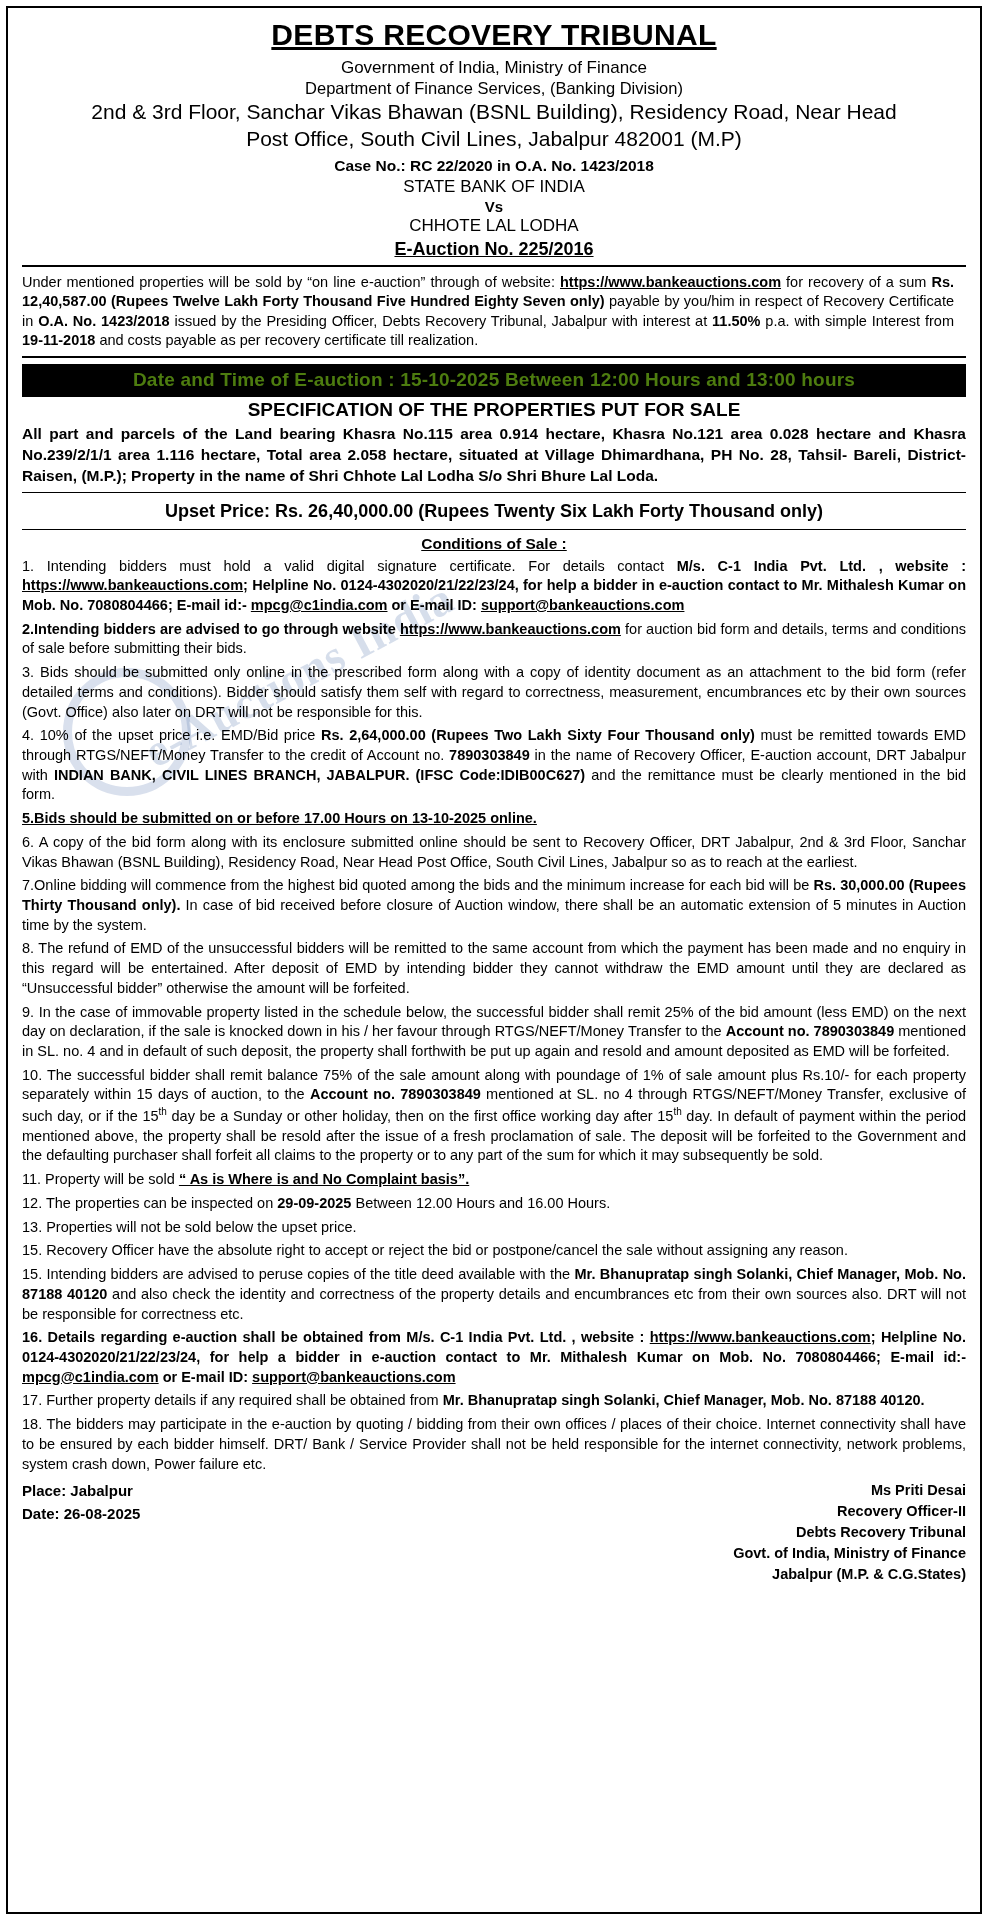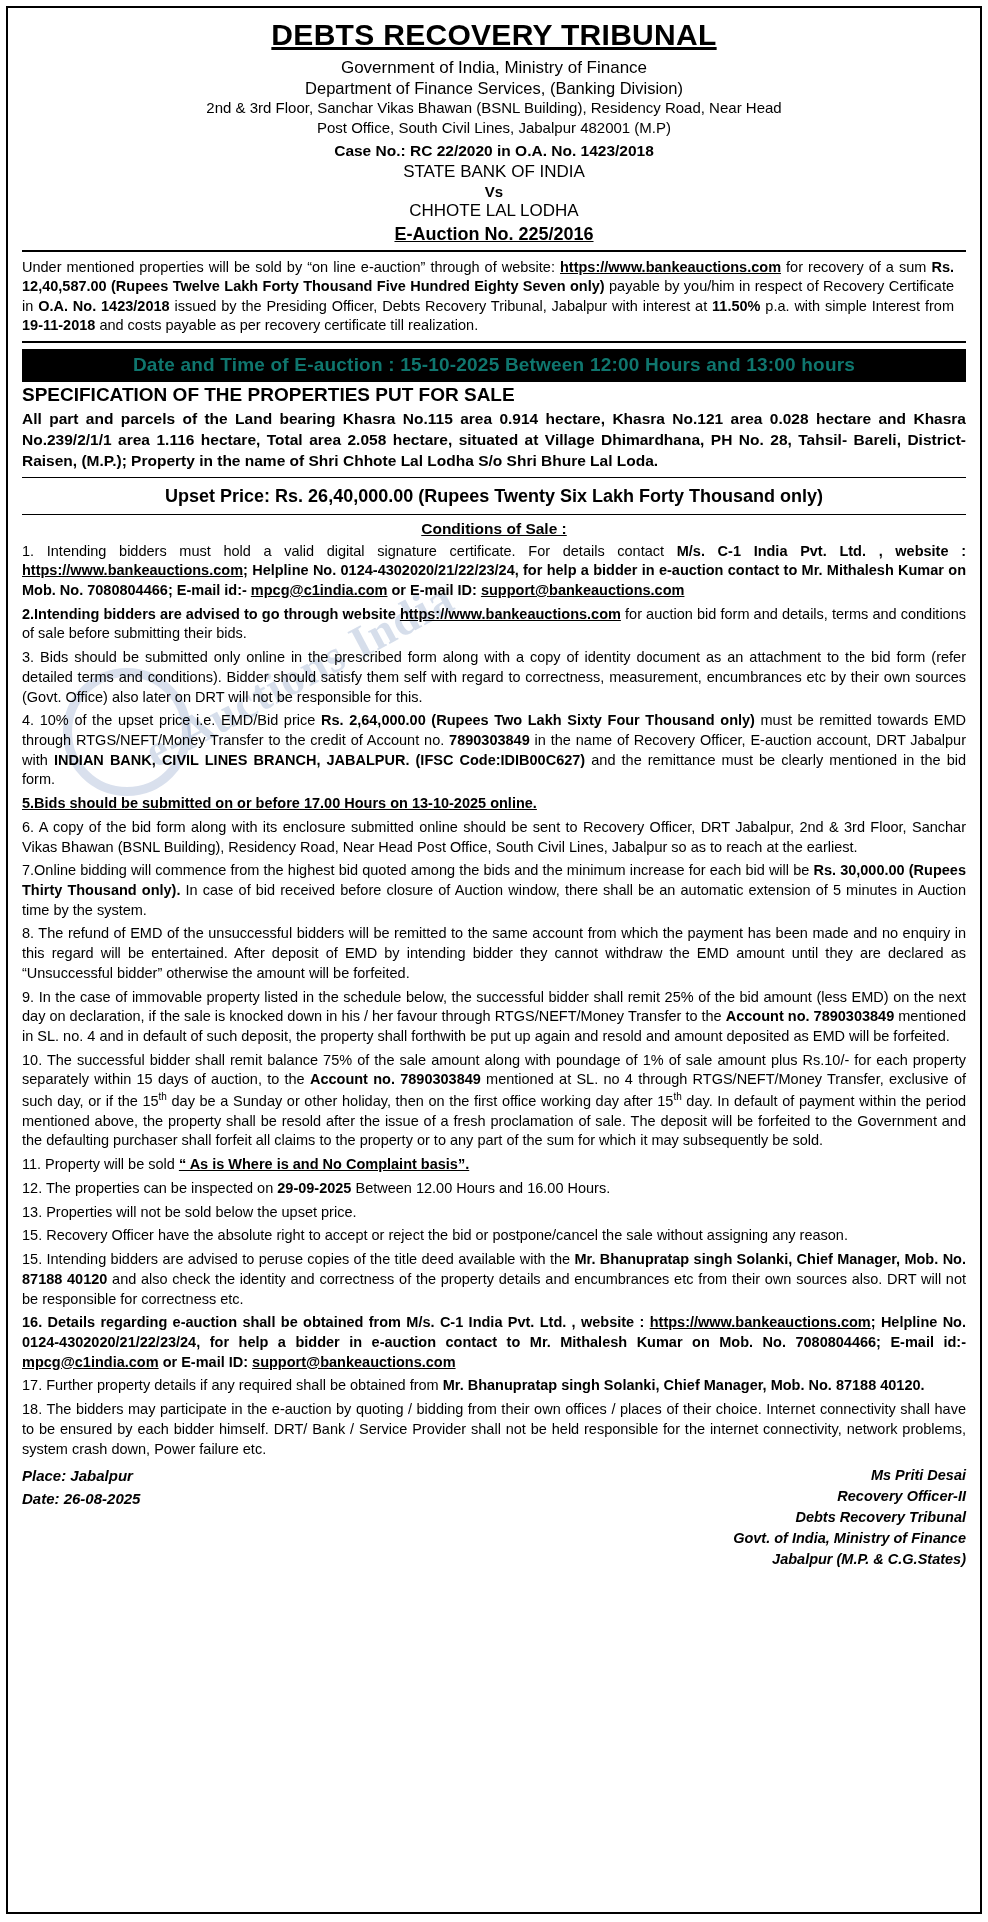--- a/index.html
+++ b/index.html
@@ -58,21 +58,21 @@
     text-align: center;
     font-size: 30px;
     font-weight: bold;
     margin: 2px 0 6px 0;
     text-decoration: underline;
     letter-spacing: 0.3px;
   }
   .center { text-align: center; }
   .sub1 { font-size: 17px; margin: 1px 0; }
   .sub2 { font-size: 16.5px; margin: 1px 0; }
-  .addr { font-size: 15px; margin: 1px 0; line-height: 1.25; }
+  .addr { font-size: 21px; margin: 1px 0; line-height: 1.25; }
   .caseno { font-size: 15.5px; font-weight: bold; margin: 4px 0 2px 0; }
   .party { font-size: 17px; font-weight: normal; margin: 1px 0; }
   .vs { font-size: 15px; font-weight: bold; margin: 1px 0; }
   .eauction {
     font-size: 18px;
     font-weight: bold;
     text-decoration: underline;
     margin: 3px 0 4px 0;
   }
   hr.rule {
@@ -88,30 +88,30 @@
   p.para {
     font-size: 14.5px;
     line-height: 1.35;
     margin: 0 12px 5px 0;
     text-align: justify;
   }
   .b { font-weight: bold; }
   .bu { font-weight: bold; text-decoration: underline; }
   .bar {
     background: #000;
-    color: #0f766e;
+    color: #4d7c0f;
     text-align: center;
     font-weight: bold;
     font-size: 19px;
     padding: 5px 2px 6px 2px;
     margin: 4px 0 2px 0;
     letter-spacing: 0.2px;
   }
   .spec-head {
-    text-align: left;
+    text-align: center;
     font-weight: bold;
     font-size: 19px;
     margin: 2px 0 3px 0;
   }
   .spec-body {
     font-size: 15.5px;
     font-weight: bold;
     line-height: 1.35;
     text-align: justify;
     margin: 2px 0 4px 0;
@@ -134,21 +134,20 @@
     line-height: 1.36;
     text-align: justify;
     margin: 0 0 4px 0;
   }
   sup { font-size: 10px; }
   .footer {
     margin-top: 6px;
     display: flex;
     justify-content: space-between;
     align-items: flex-start;
-    font-style: italic;
   }
   .footer-left { font-size: 15px; line-height: 1.5; font-weight: bold; }
   .footer-right {
     font-size: 14.5px;
     line-height: 1.45;
     font-weight: bold;
     text-align: right;
   }
 </style>
 </head>

